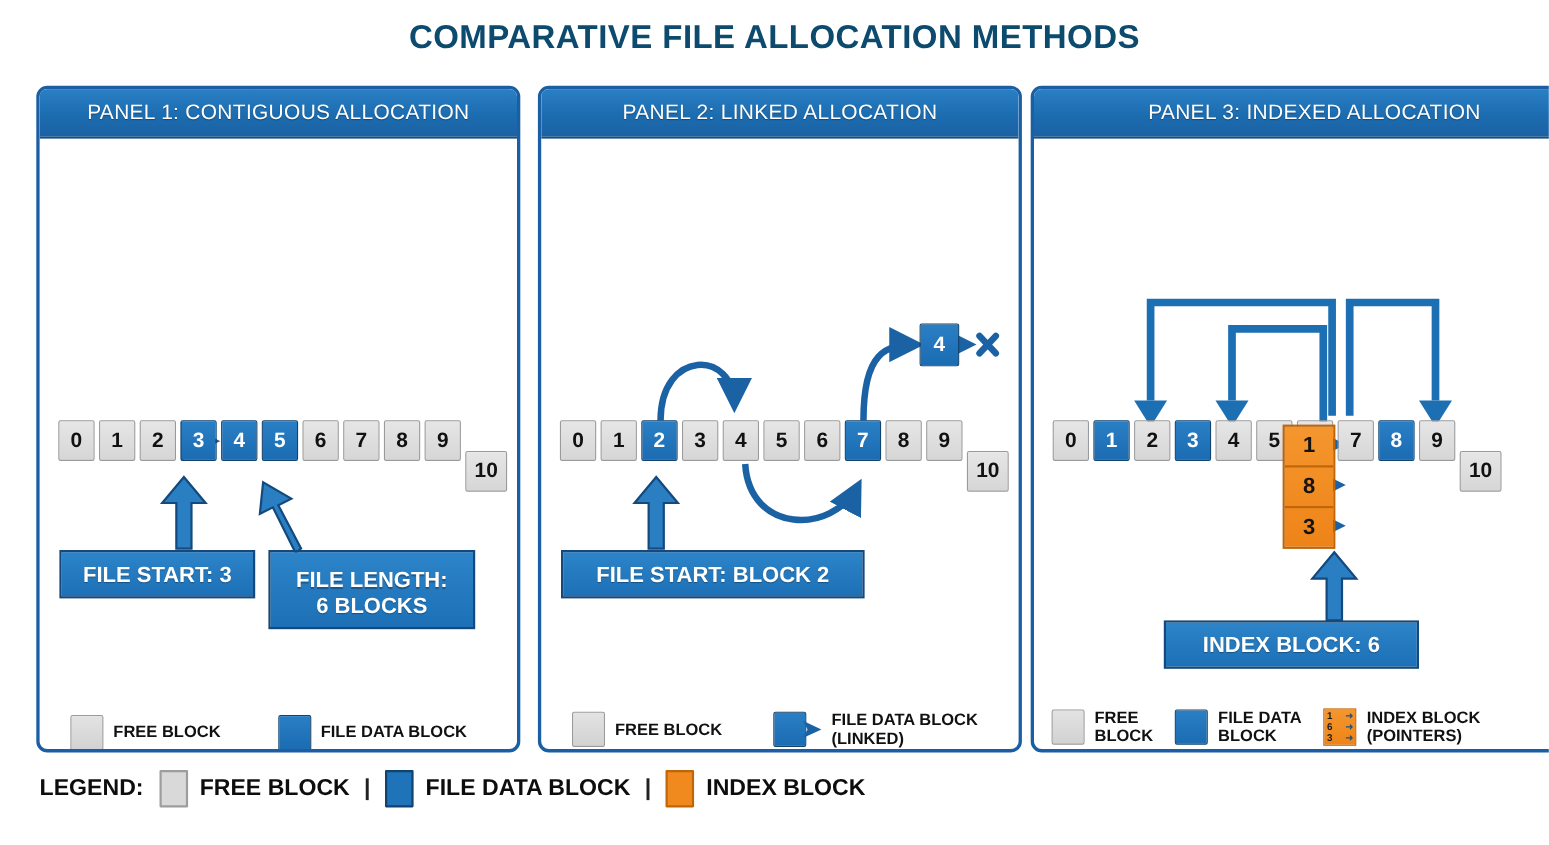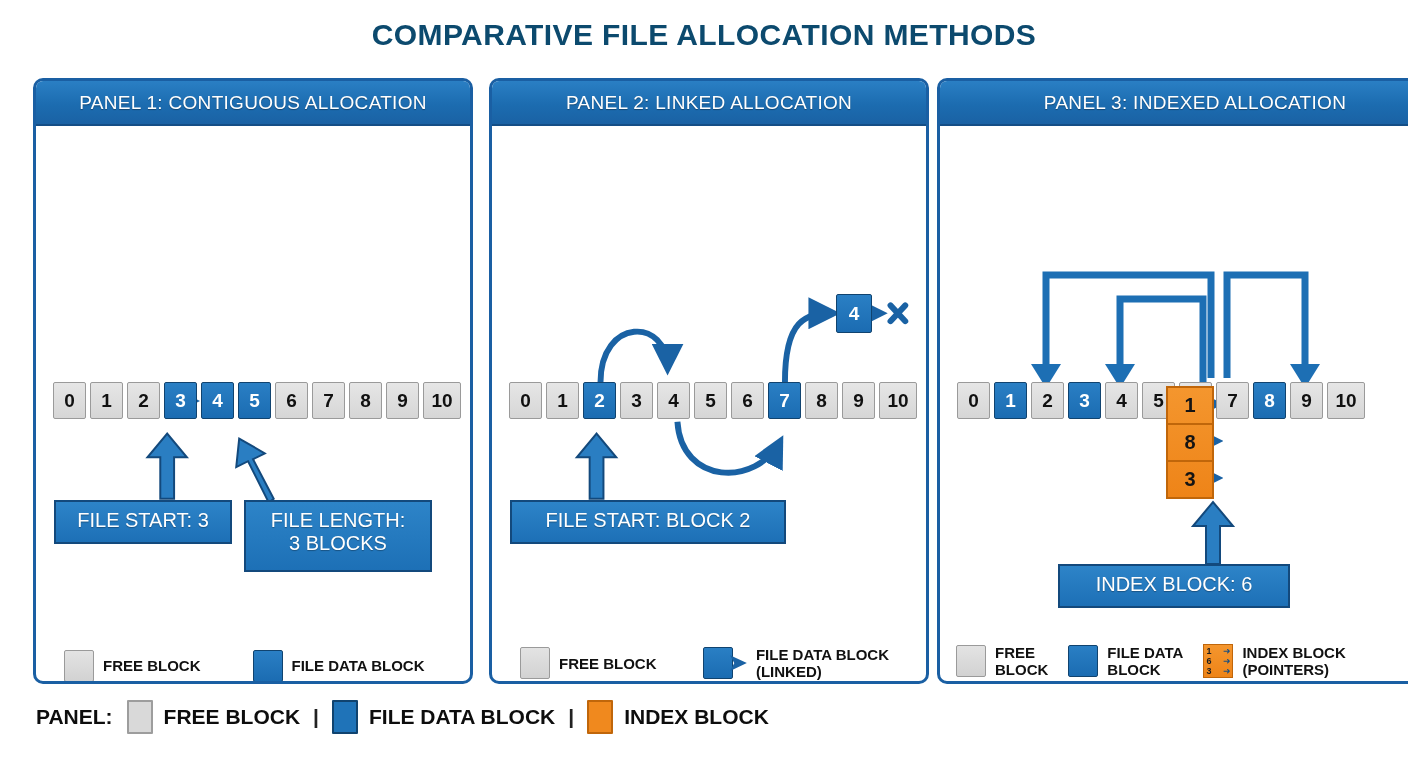--- a/index.html
+++ b/index.html
@@ -54,30 +54,30 @@
     border-radius: 2px;
   }
   .blk.free {
     background: linear-gradient(180deg,#e6e6e6 0%,#d6d6d6 100%);
     border: 1.5px solid #9a9a9a; color: #111111;
   }
   .blk.data {
     background: linear-gradient(180deg,#2a7fc4 0%,#1b6cb2 100%);
     border: 1.5px solid #10436f; color: #ffffff;
   }
-  .blk.wide { width: 38px; }
+  .blk.wide { width: 38px; margin-top: 28px; }
 
   
   .callout {
     position: absolute;
     background: linear-gradient(180deg,#2d84c8 0%,#1d70b6 100%);
     border: 2px solid #13497c;
     color: #ffffff;
-    font-size: 20px; font-weight: normal;
-    display: flex; align-items: flex-start; justify-content: center;
+    font-size: 20px; font-weight: bold;
+    display: flex; align-items: flex-end; justify-content: center;
     text-align: center; line-height: 1.15;
     padding: 7px 12px;
     text-shadow: 0 1px 1px rgba(0,0,0,.3);
   }
 
   
   .panel-legend { position: absolute; display: flex; align-items: center; }
   .leg-item { display: flex; align-items: center; }
   .leg-swatch { width: 30px; height: 32px; border-radius: 2px; }
   .leg-swatch.free { background: linear-gradient(180deg,#e3e3e3,#d2d2d2); border: 1.5px solid #9a9a9a; }
@@ -175,21 +175,21 @@
           <div class="blk free wide">
             <span>10</span>
           </div>
         </div>
 
       <div class="callout" style="left:18px; top:374px; width:178px; height:44px;">
         <span>FILE START: 3</span>
       </div>
       <div class="callout" style="left:208px; top:374px; width:188px; height:72px; white-space:pre-line;">
         <span>FILE LENGTH:
-3 BLOCKS</span>
+6 BLOCKS</span>
       </div>
 
       <div class="panel-legend" style="left:28px; top:524px; gap:52px;">
           <div class="leg-item">
             <span class="leg-swatch free"></span>
             <span class="leg-label">FREE BLOCK</span>
           </div>
           <div class="leg-item">
             <span class="leg-swatch data"></span>
             <span class="leg-label">FILE DATA BLOCK</span>
@@ -395,21 +395,21 @@
               </div>
             </div>
             <span class="leg-label">INDEX BLOCK
 (POINTERS)</span>
           </div>
         </div>
     </div>
   </div>
 
   <div class="bottom-legend">
-    <span class="bl-title">PANEL:</span>
+    <span class="bl-title">LEGEND:</span>
     <span class="bl-sw free"></span>
     <span class="bl-text">FREE BLOCK</span>
     <span class="bl-sep">|</span>
     <span class="bl-sw data"></span>
     <span class="bl-text">FILE DATA BLOCK</span>
     <span class="bl-sep">|</span>
     <span class="bl-sw index"></span>
     <span class="bl-text">INDEX BLOCK</span>
   </div>
 

